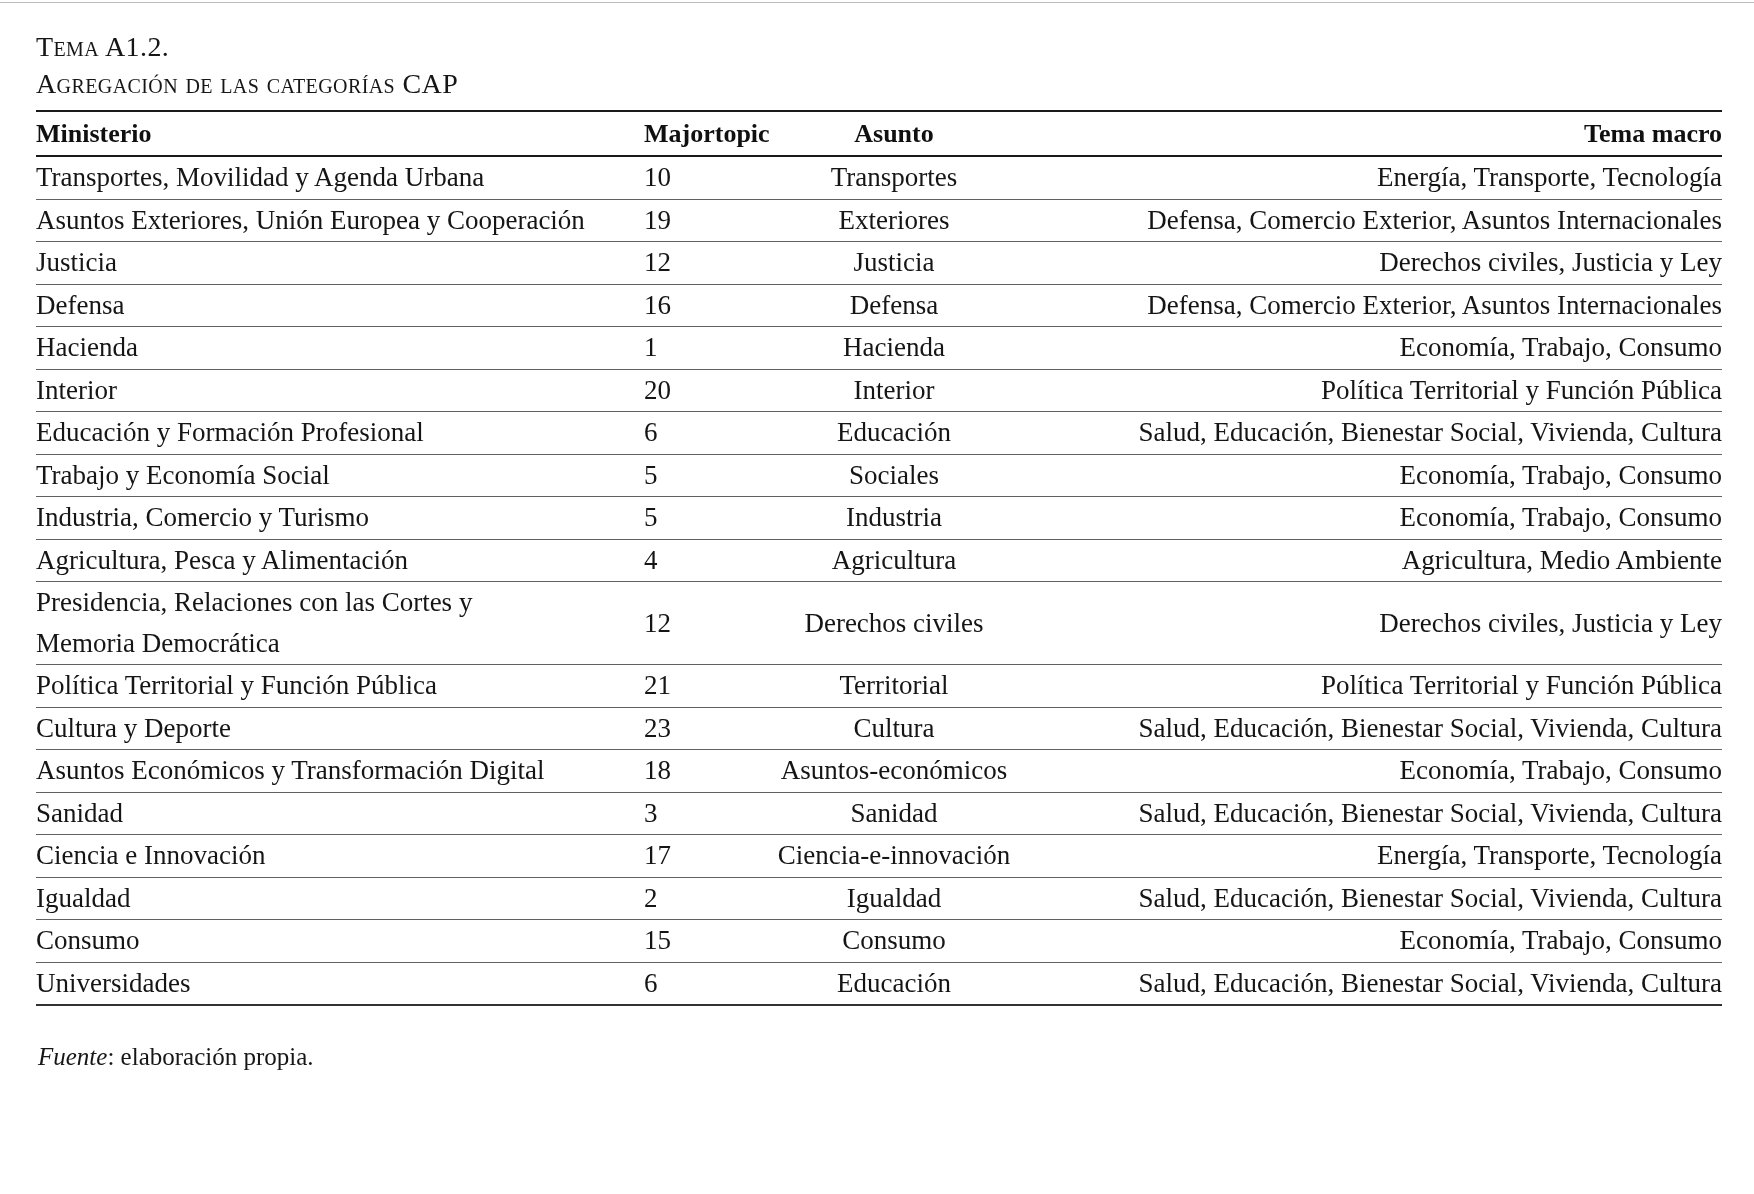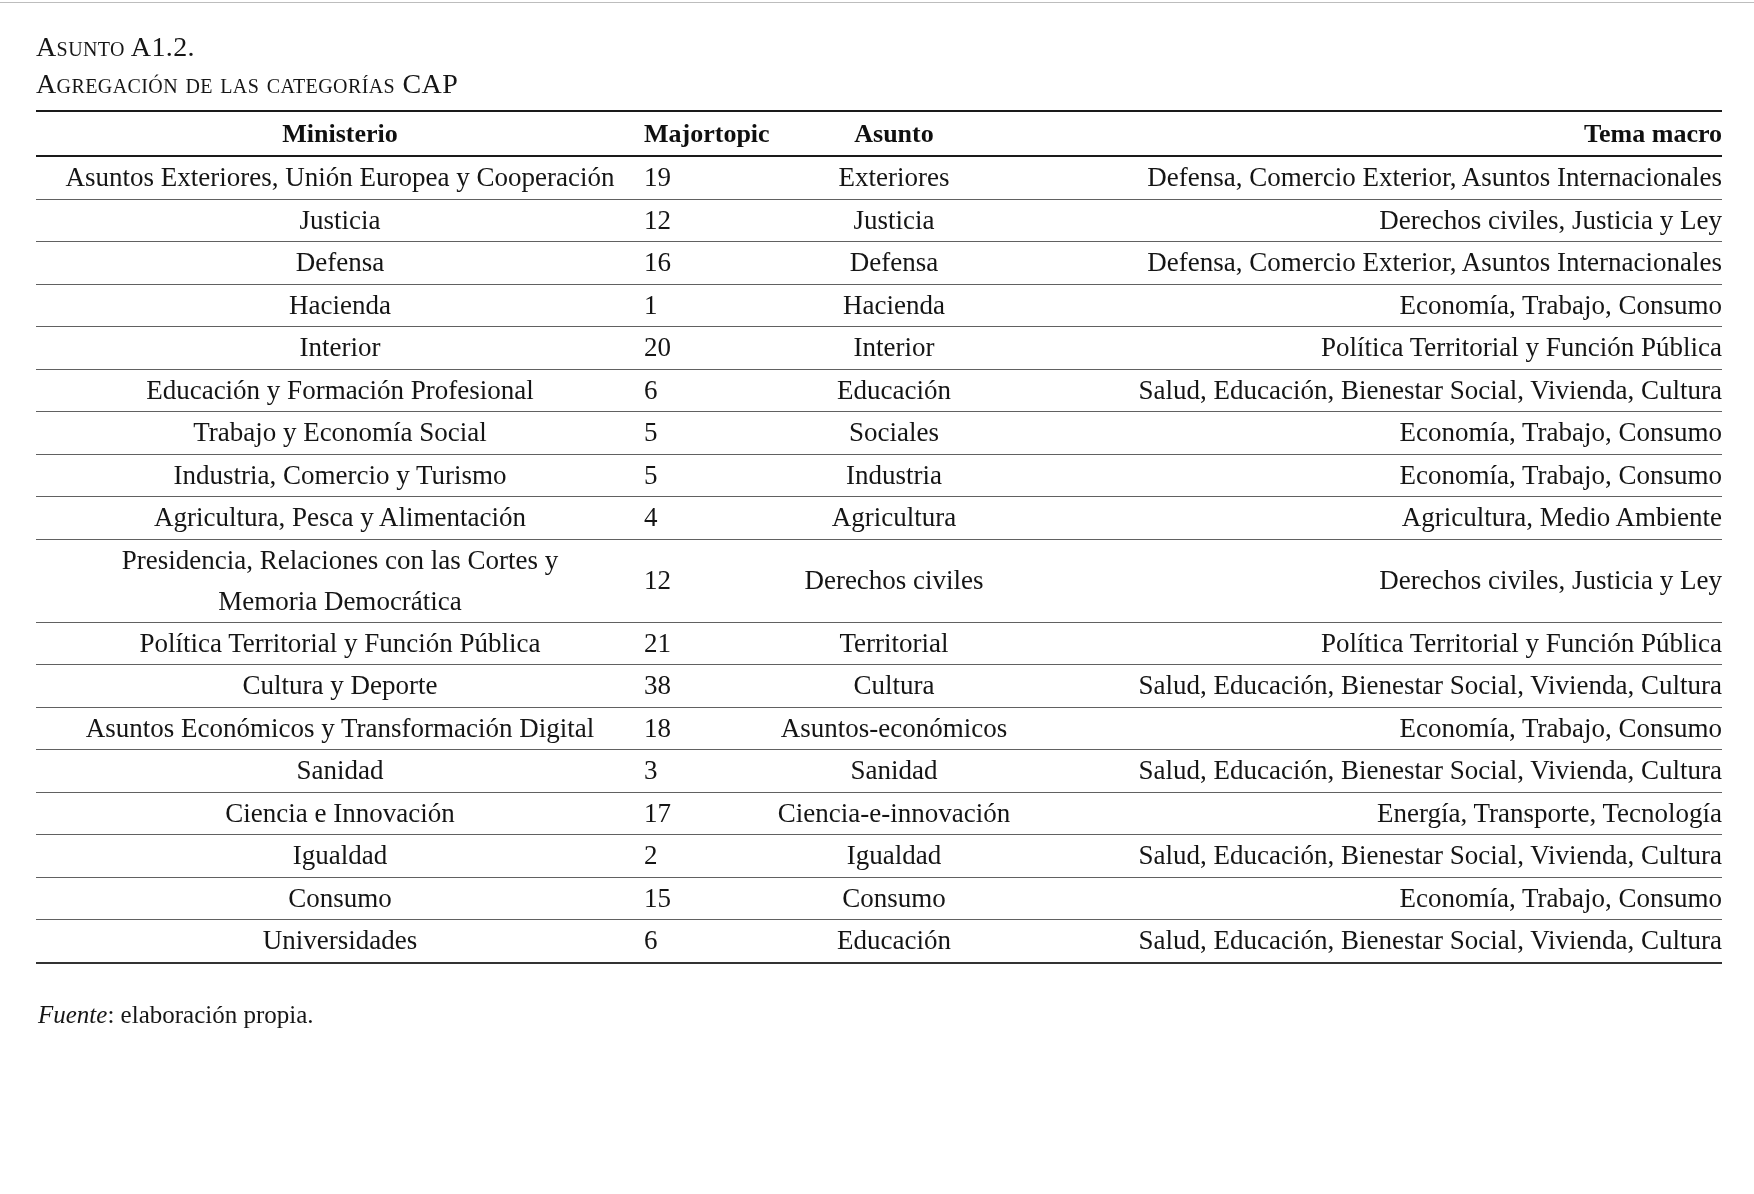--- a/index.html
+++ b/index.html
@@ -58,21 +58,21 @@
     height: 41.5px;
     line-height: 41px;
     vertical-align: middle;
     border-bottom: 1.4px solid #616161;
     padding: 0;
     color: #151515;
   }
   tbody tr:last-child td {
     border-bottom: 2.4px solid #323232;
   }
-  .col-ministerio-h, td.cell-ministerio { text-align: center; padding-left: 8px; }
+  .col-ministerio-h, td.cell-ministerio { text-align: left; padding-left: 8px; }
   td.cell-ministerio { white-space: pre-line; }
   .col-majortopic-h, td.cell-majortopic { text-align: left; }
   .col-asunto-h, td.cell-asunto { text-align: center; padding-left: 10px; white-space: nowrap; }
   .col-tema-h, td.cell-tema-macro { text-align: right; padding-left: 8px; white-space: nowrap; }
   .source-note {
     margin: 37px 0 0 2px;
     font-size: 25px;
     color: #161616;
   }
   .source-note .src-label {
@@ -80,41 +80,47 @@
   }
 </style>
 </head>
 <body>
 
 <div class="top-hairline"></div>
 
 <div class="page">
 
   <div class="table-title">
-    <span class="title-line">Asunto A1.2.</span>
+    <span class="title-line">Tema A1.2.</span>
     <span class="title-line">Agregación de las categorías CAP</span>
   </div>
 
   <table class="cap-table">
     <colgroup>
       <col style="width:608px">
       <col style="width:130px">
       <col style="width:240px">
       <col style="width:708px">
     </colgroup>
     <thead>
       <tr>
         <th class="col-ministerio-h">Ministerio</th>
         <th class="col-majortopic-h">Majortopic</th>
         <th class="col-asunto-h">Asunto</th>
         <th class="col-tema-h">Tema macro</th>
       </tr>
     </thead>
     <tbody id="table-body">
         <tr>
+          <td class="cell-ministerio">Transportes, Movilidad y Agenda Urbana</td>
+          <td class="cell-majortopic">10</td>
+          <td class="cell-asunto">Transportes</td>
+          <td class="cell-tema-macro">Energía, Transporte, Tecnología</td>
+        </tr>
+        <tr>
           <td class="cell-ministerio">Asuntos Exteriores, Unión Europea y Cooperación</td>
           <td class="cell-majortopic">19</td>
           <td class="cell-asunto">Exteriores</td>
           <td class="cell-tema-macro">Defensa, Comercio Exterior, Asuntos Internacionales</td>
         </tr>
         <tr>
           <td class="cell-ministerio">Justicia</td>
           <td class="cell-majortopic">12</td>
           <td class="cell-asunto">Justicia</td>
           <td class="cell-tema-macro">Derechos civiles, Justicia y Ley</td>
@@ -169,21 +175,21 @@
           <td class="cell-tema-macro">Derechos civiles, Justicia y Ley</td>
         </tr>
         <tr>
           <td class="cell-ministerio">Política Territorial y Función Pública</td>
           <td class="cell-majortopic">21</td>
           <td class="cell-asunto">Territorial</td>
           <td class="cell-tema-macro">Política Territorial y Función Pública</td>
         </tr>
         <tr>
           <td class="cell-ministerio">Cultura y Deporte</td>
-          <td class="cell-majortopic">38</td>
+          <td class="cell-majortopic">23</td>
           <td class="cell-asunto">Cultura</td>
           <td class="cell-tema-macro">Salud, Educación, Bienestar Social, Vivienda, Cultura</td>
         </tr>
         <tr>
           <td class="cell-ministerio">Asuntos Económicos y Transformación Digital</td>
           <td class="cell-majortopic">18</td>
           <td class="cell-asunto">Asuntos-económicos</td>
           <td class="cell-tema-macro">Economía, Trabajo, Consumo</td>
         </tr>
         <tr>

